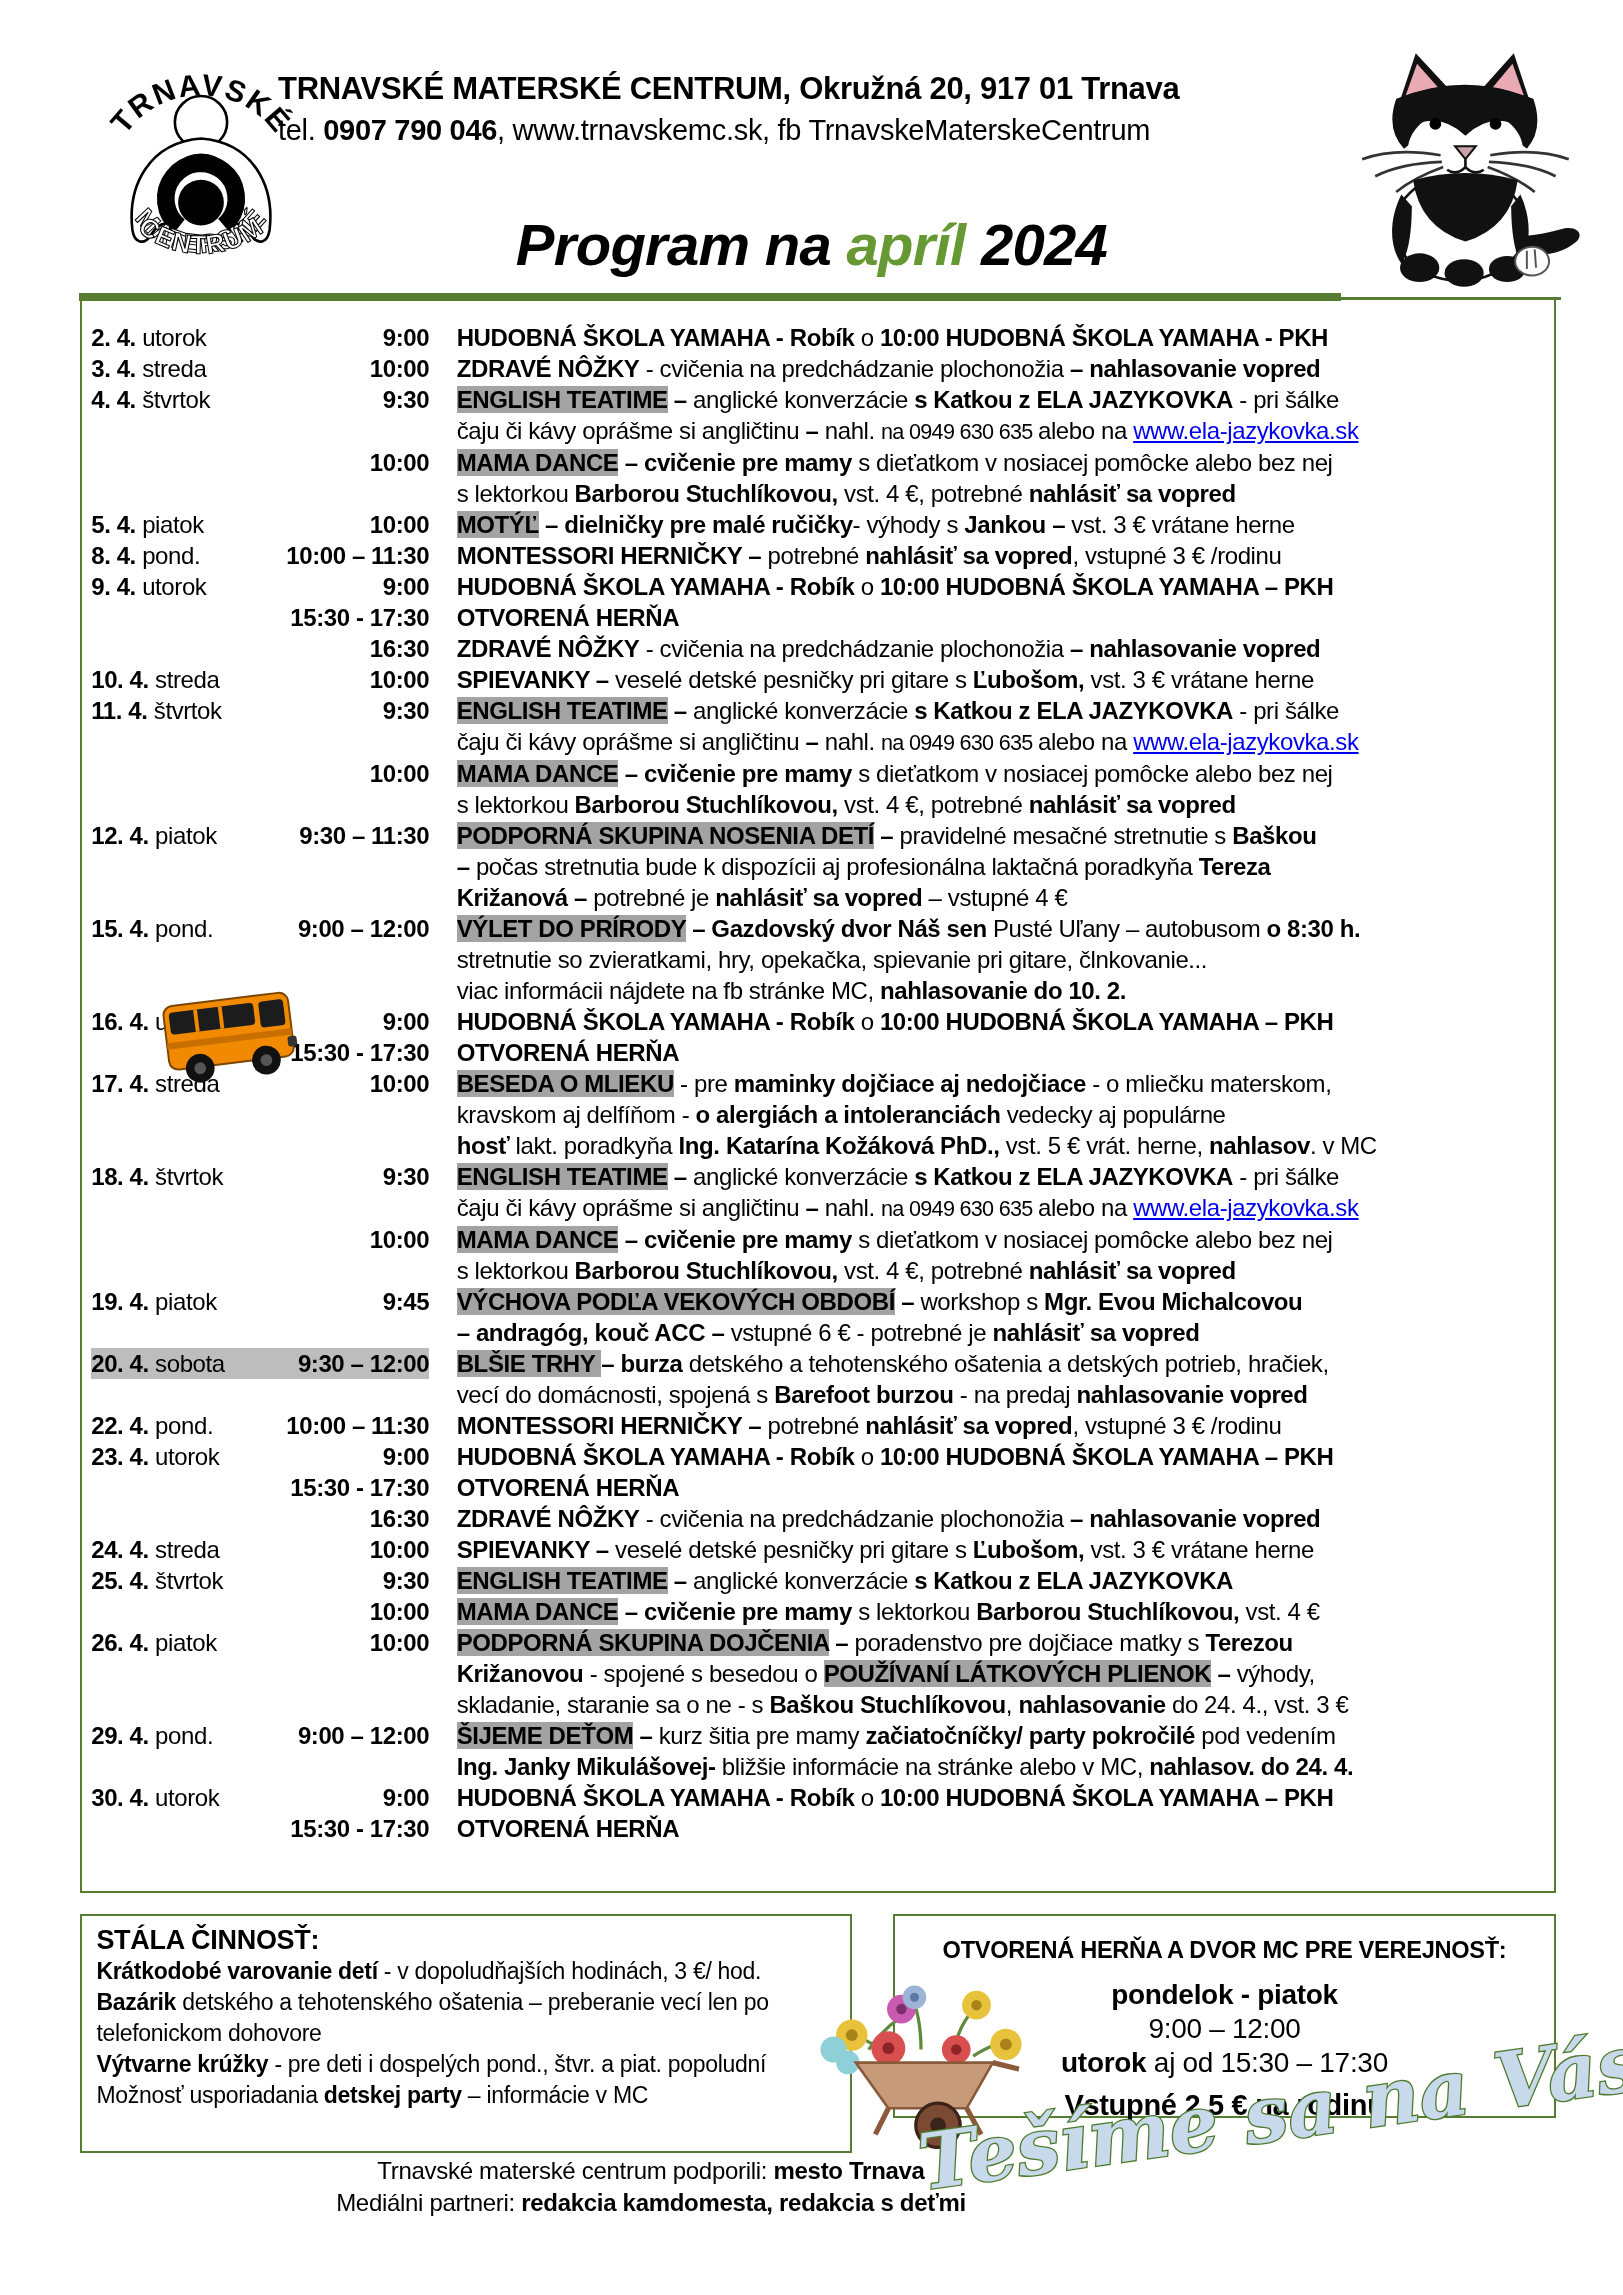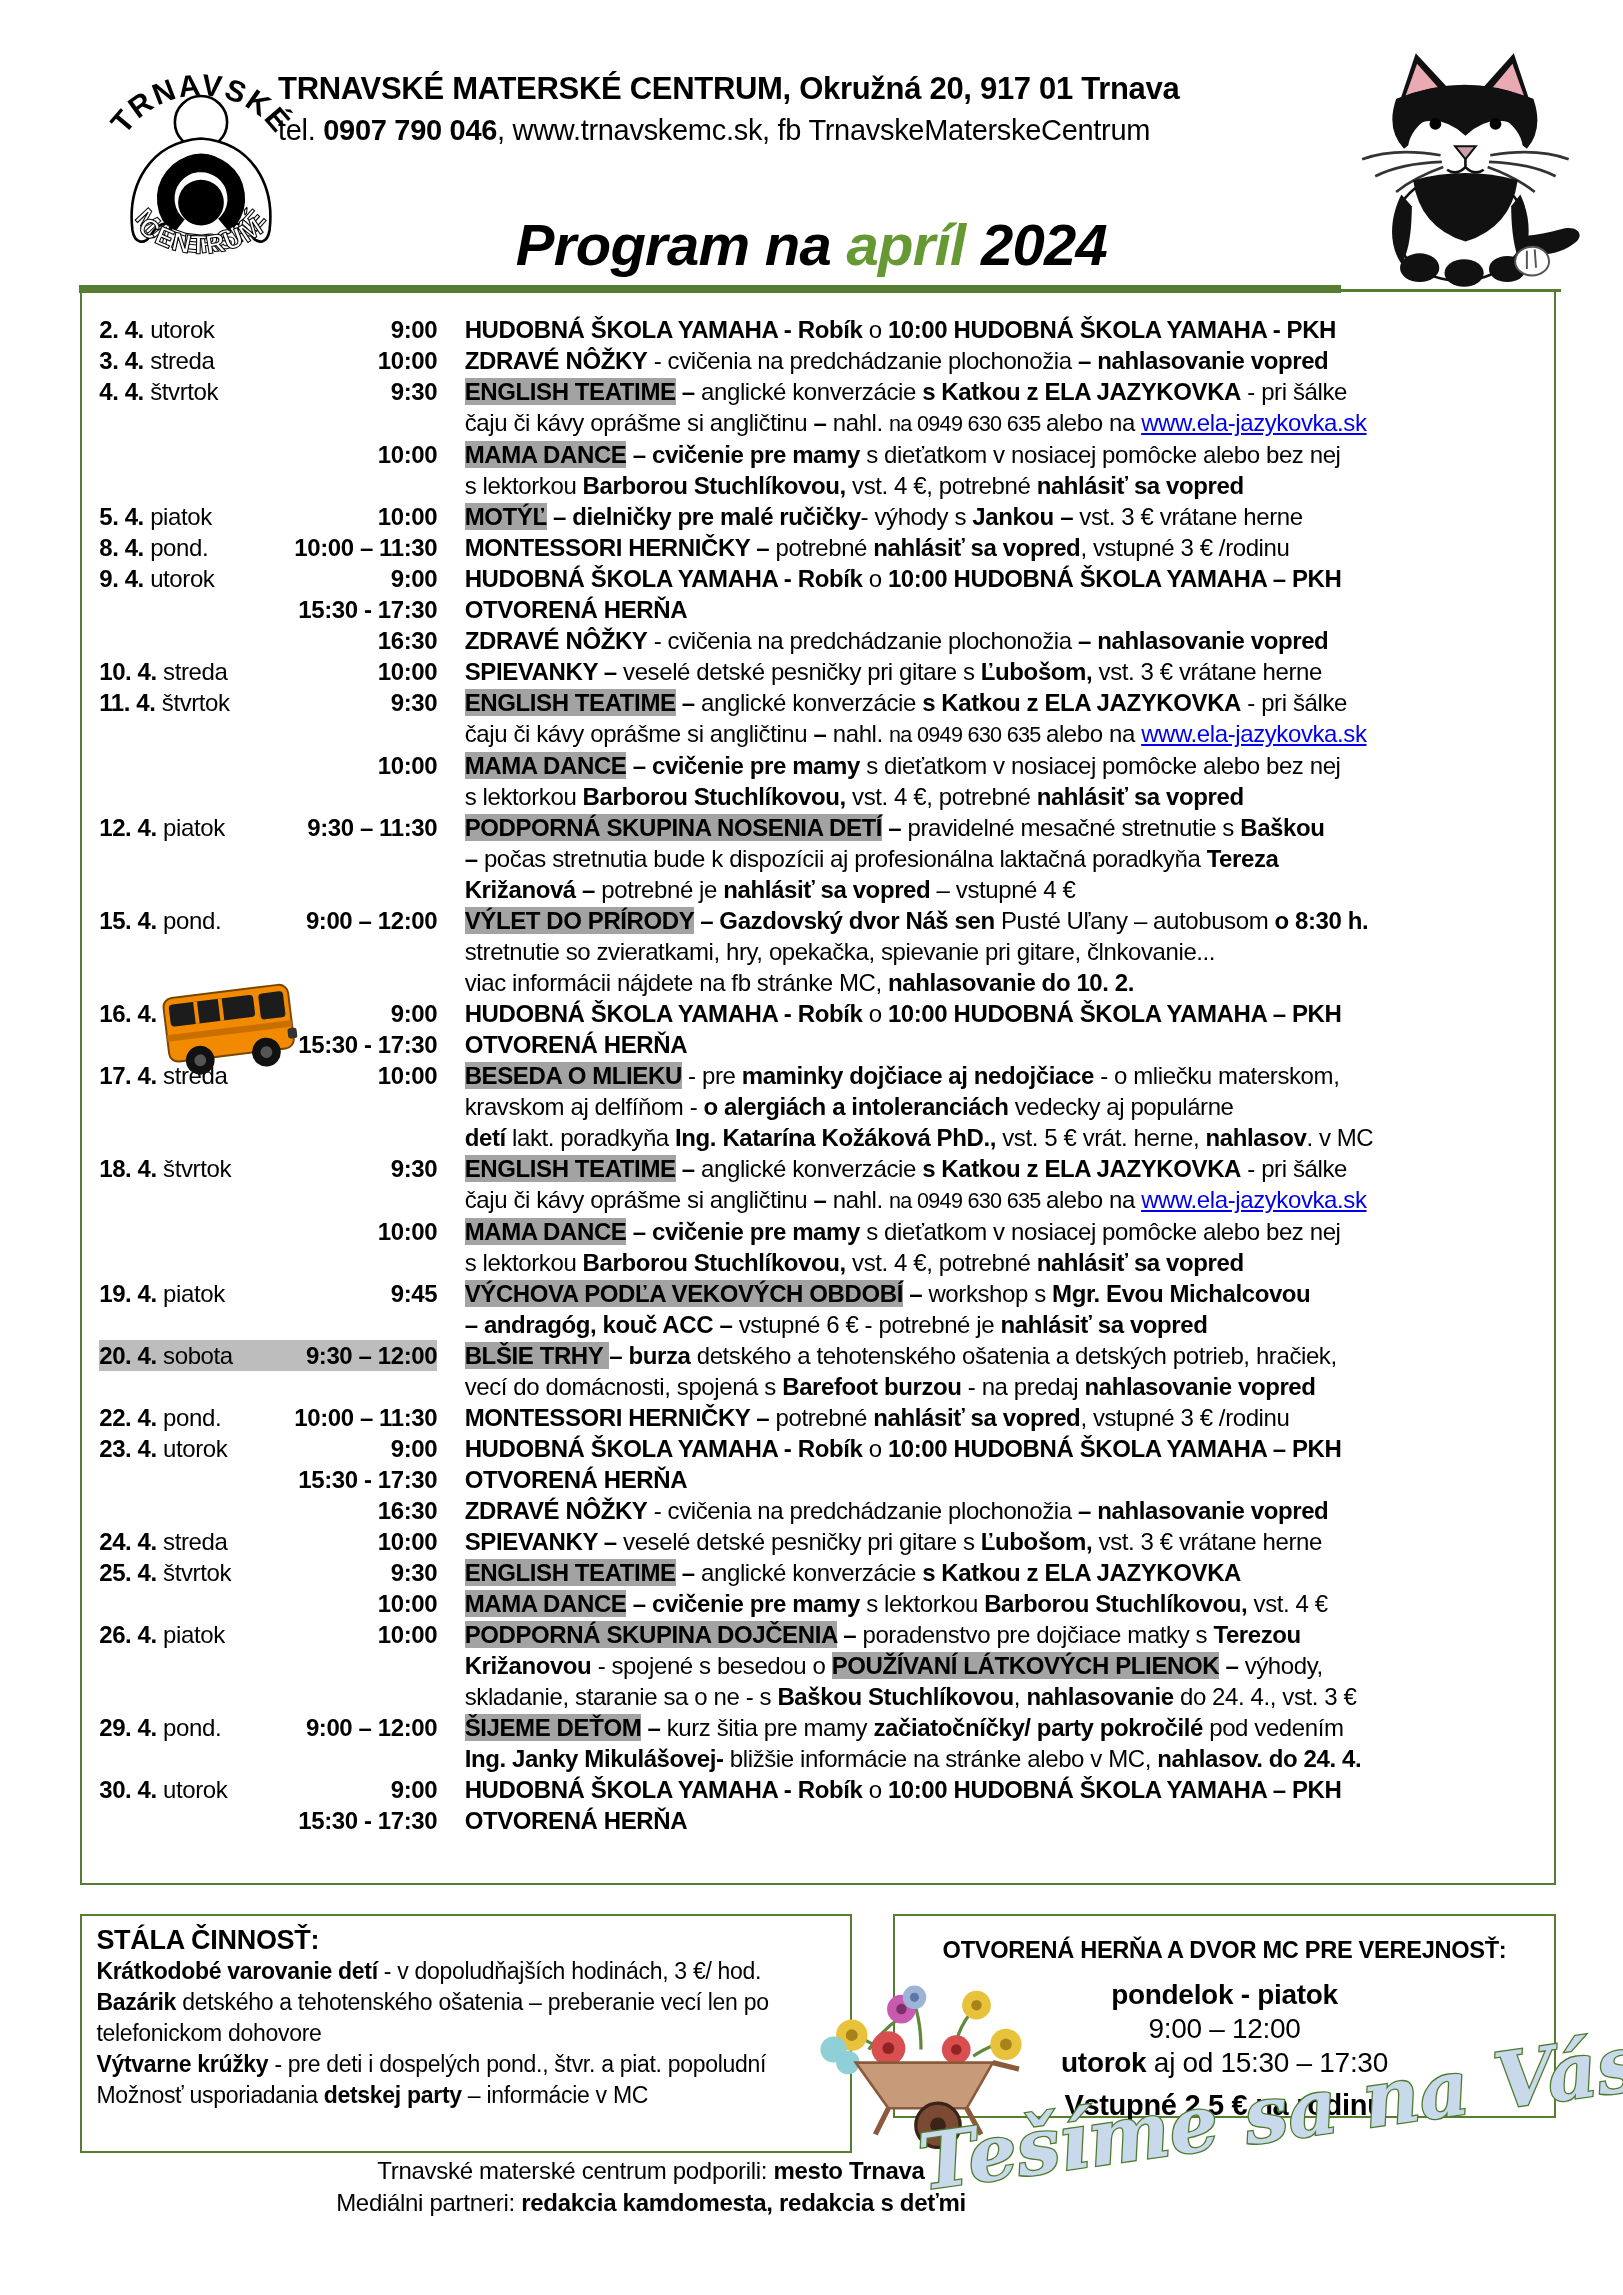--- a/index.html
+++ b/index.html
@@ -8,22 +8,22 @@
   .abs{position:absolute;}
   
   .hdr{position:absolute;left:278px;top:71px;width:1060px;}
   .hdr1{font-size:31px;font-weight:bold;letter-spacing:-0.3px;}
   .hdr2{font-size:29px;margin-top:6.5px;letter-spacing:-0.3px;}
   .hdr2 .ph{font-weight:bold;}
   .main-title{position:absolute;left:0;top:211px;width:100%;text-align:center;
               font-size:58px;font-weight:bold;font-style:italic;letter-spacing:-0.7px;}
   .main-title .month{color:#669933;}
   
-  .tbl{position:absolute;left:80px;top:292px;width:1476px;height:1593px;
-       border:2.6px solid #567d32;border-top:none;box-sizing:border-box;padding-left:8px;}
+  .tbl{position:absolute;left:80px;top:300px;width:1476px;height:1593px;
+       border:2.6px solid #567d32;border-top:none;box-sizing:border-box;}
   .tbl-bar-thick{position:absolute;left:-2.6px;top:-7.2px;width:1262px;height:8.5px;background:#567d32;}
   .tbl-bar-thin{position:absolute;left:1259px;top:-2.6px;width:220px;height:2.6px;background:#567d32;}
   .tbl-inner{padding:22px 0 0 9.2px;}
   .row{display:flex;align-items:flex-start;}
   .when{flex:0 0 338px;display:flex;justify-content:space-between;
         font-size:24px;line-height:31px;letter-spacing:-0.4px;white-space:nowrap;}
   .when .dd{font-weight:bold;}
   .when .t{font-weight:bold;text-align:right;}
   .when.hl{background:#bdbdbd;}
   .lines{flex:1;margin-left:27.5px;}
@@ -268,21 +268,21 @@
           </div>
         </div>
         <div class="row">
           <div class="when">
             <span><span class="dd">17. 4.</span><span> streda</span></span>
             <span class="t">10:00</span>
           </div>
           <div class="lines">
             <div class="line"><span class="b hl">BESEDA O MLIEKU</span><span> - pre </span><span class="b">maminky dojčiace aj nedojčiace</span><span> - o mliečku materskom,</span></div>
             <div class="line"><span>kravskom aj delfíňom - </span><span class="b">o alergiách a intoleranciách</span><span> vedecky aj populárne</span></div>
-            <div class="line"><span class="b">detí</span><span> lakt. poradkyňa </span><span class="b">Ing. Katarína Kožáková PhD.,</span><span> vst. 5 € vrát. herne, </span><span class="b">nahlasov</span><span>. v MC</span></div>
+            <div class="line"><span class="b">hosť</span><span> lakt. poradkyňa </span><span class="b">Ing. Katarína Kožáková PhD.,</span><span> vst. 5 € vrát. herne, </span><span class="b">nahlasov</span><span>. v MC</span></div>
           </div>
         </div>
         <div class="row">
           <div class="when">
             <span><span class="dd">18. 4.</span><span> štvrtok</span></span>
             <span class="t">9:30</span>
           </div>
           <div class="lines">
             <div class="line"><span class="b hl">ENGLISH TEATIME</span><span class="b"> – </span><span>anglické konverzácie </span><span class="b">s Katkou z ELA JAZYKOVKA</span><span> - pri šálke</span></div>
             <div class="line"><span>čaju či kávy oprášme si angličtinu </span><span class="b">– </span><span>nahl. </span><span class="sm">na 0949 630 635 </span><span>alebo na </span><a href="#" class="lnk">www.ela-jazykovka.sk</a></div>

